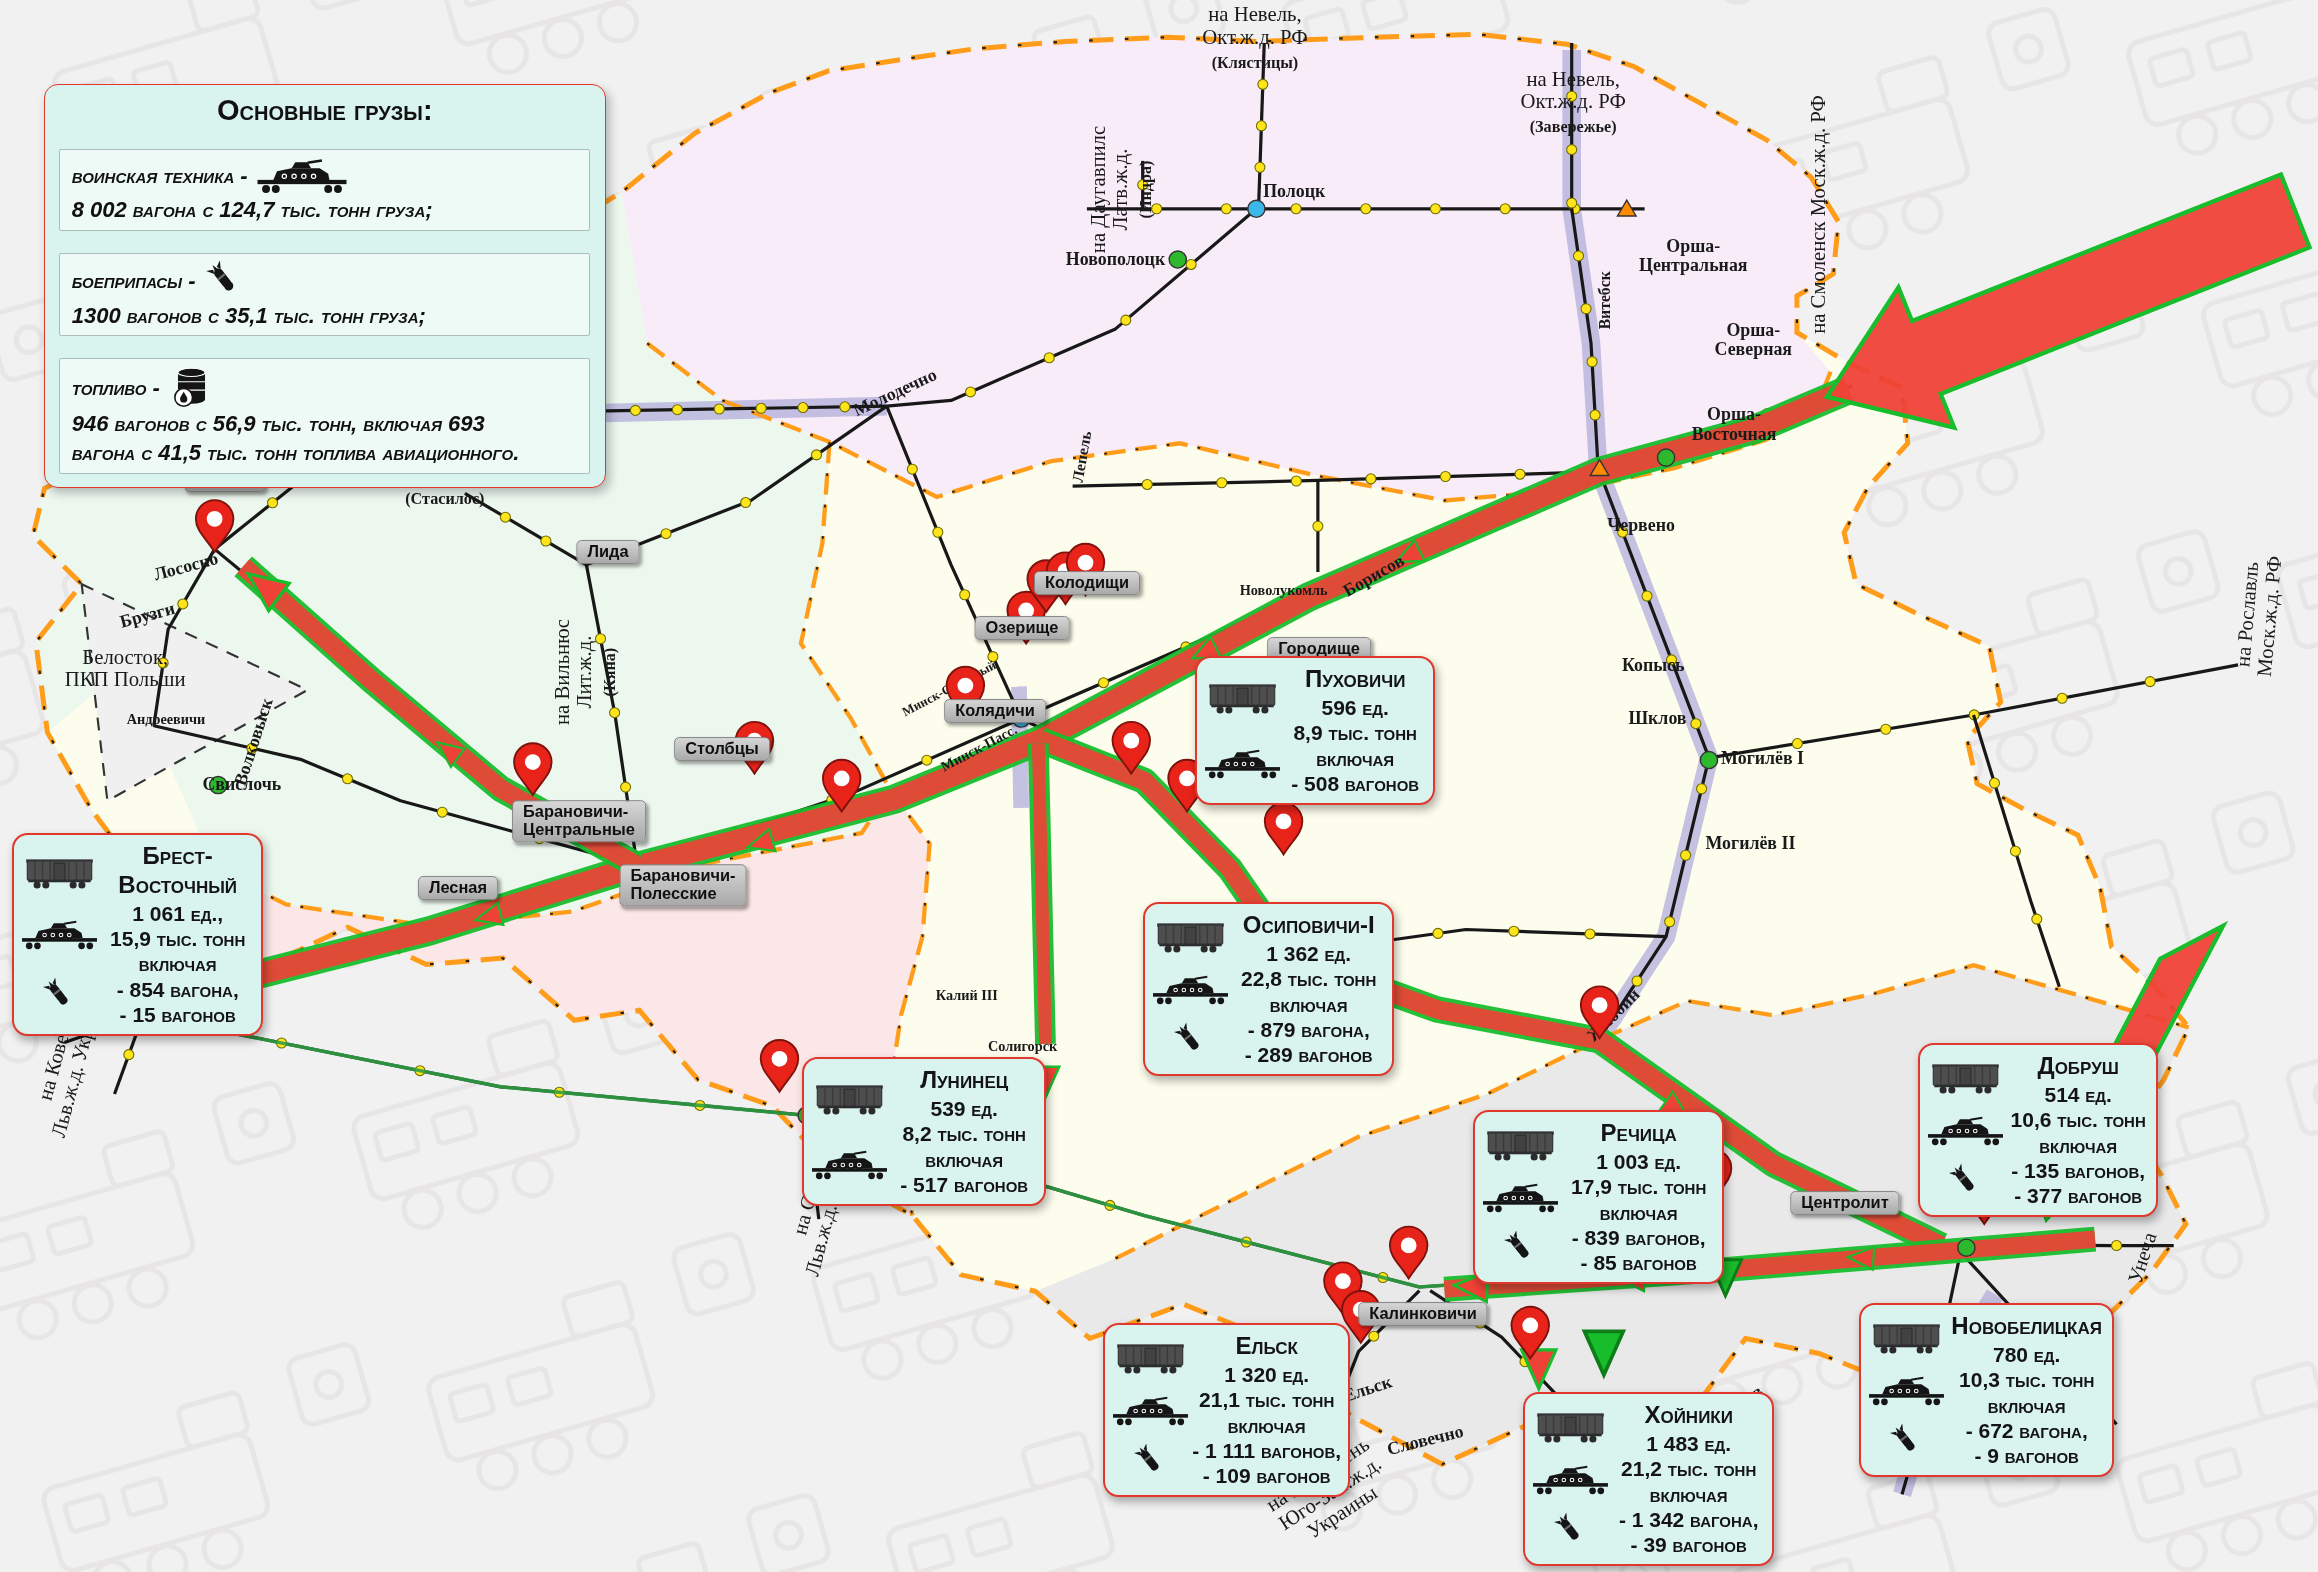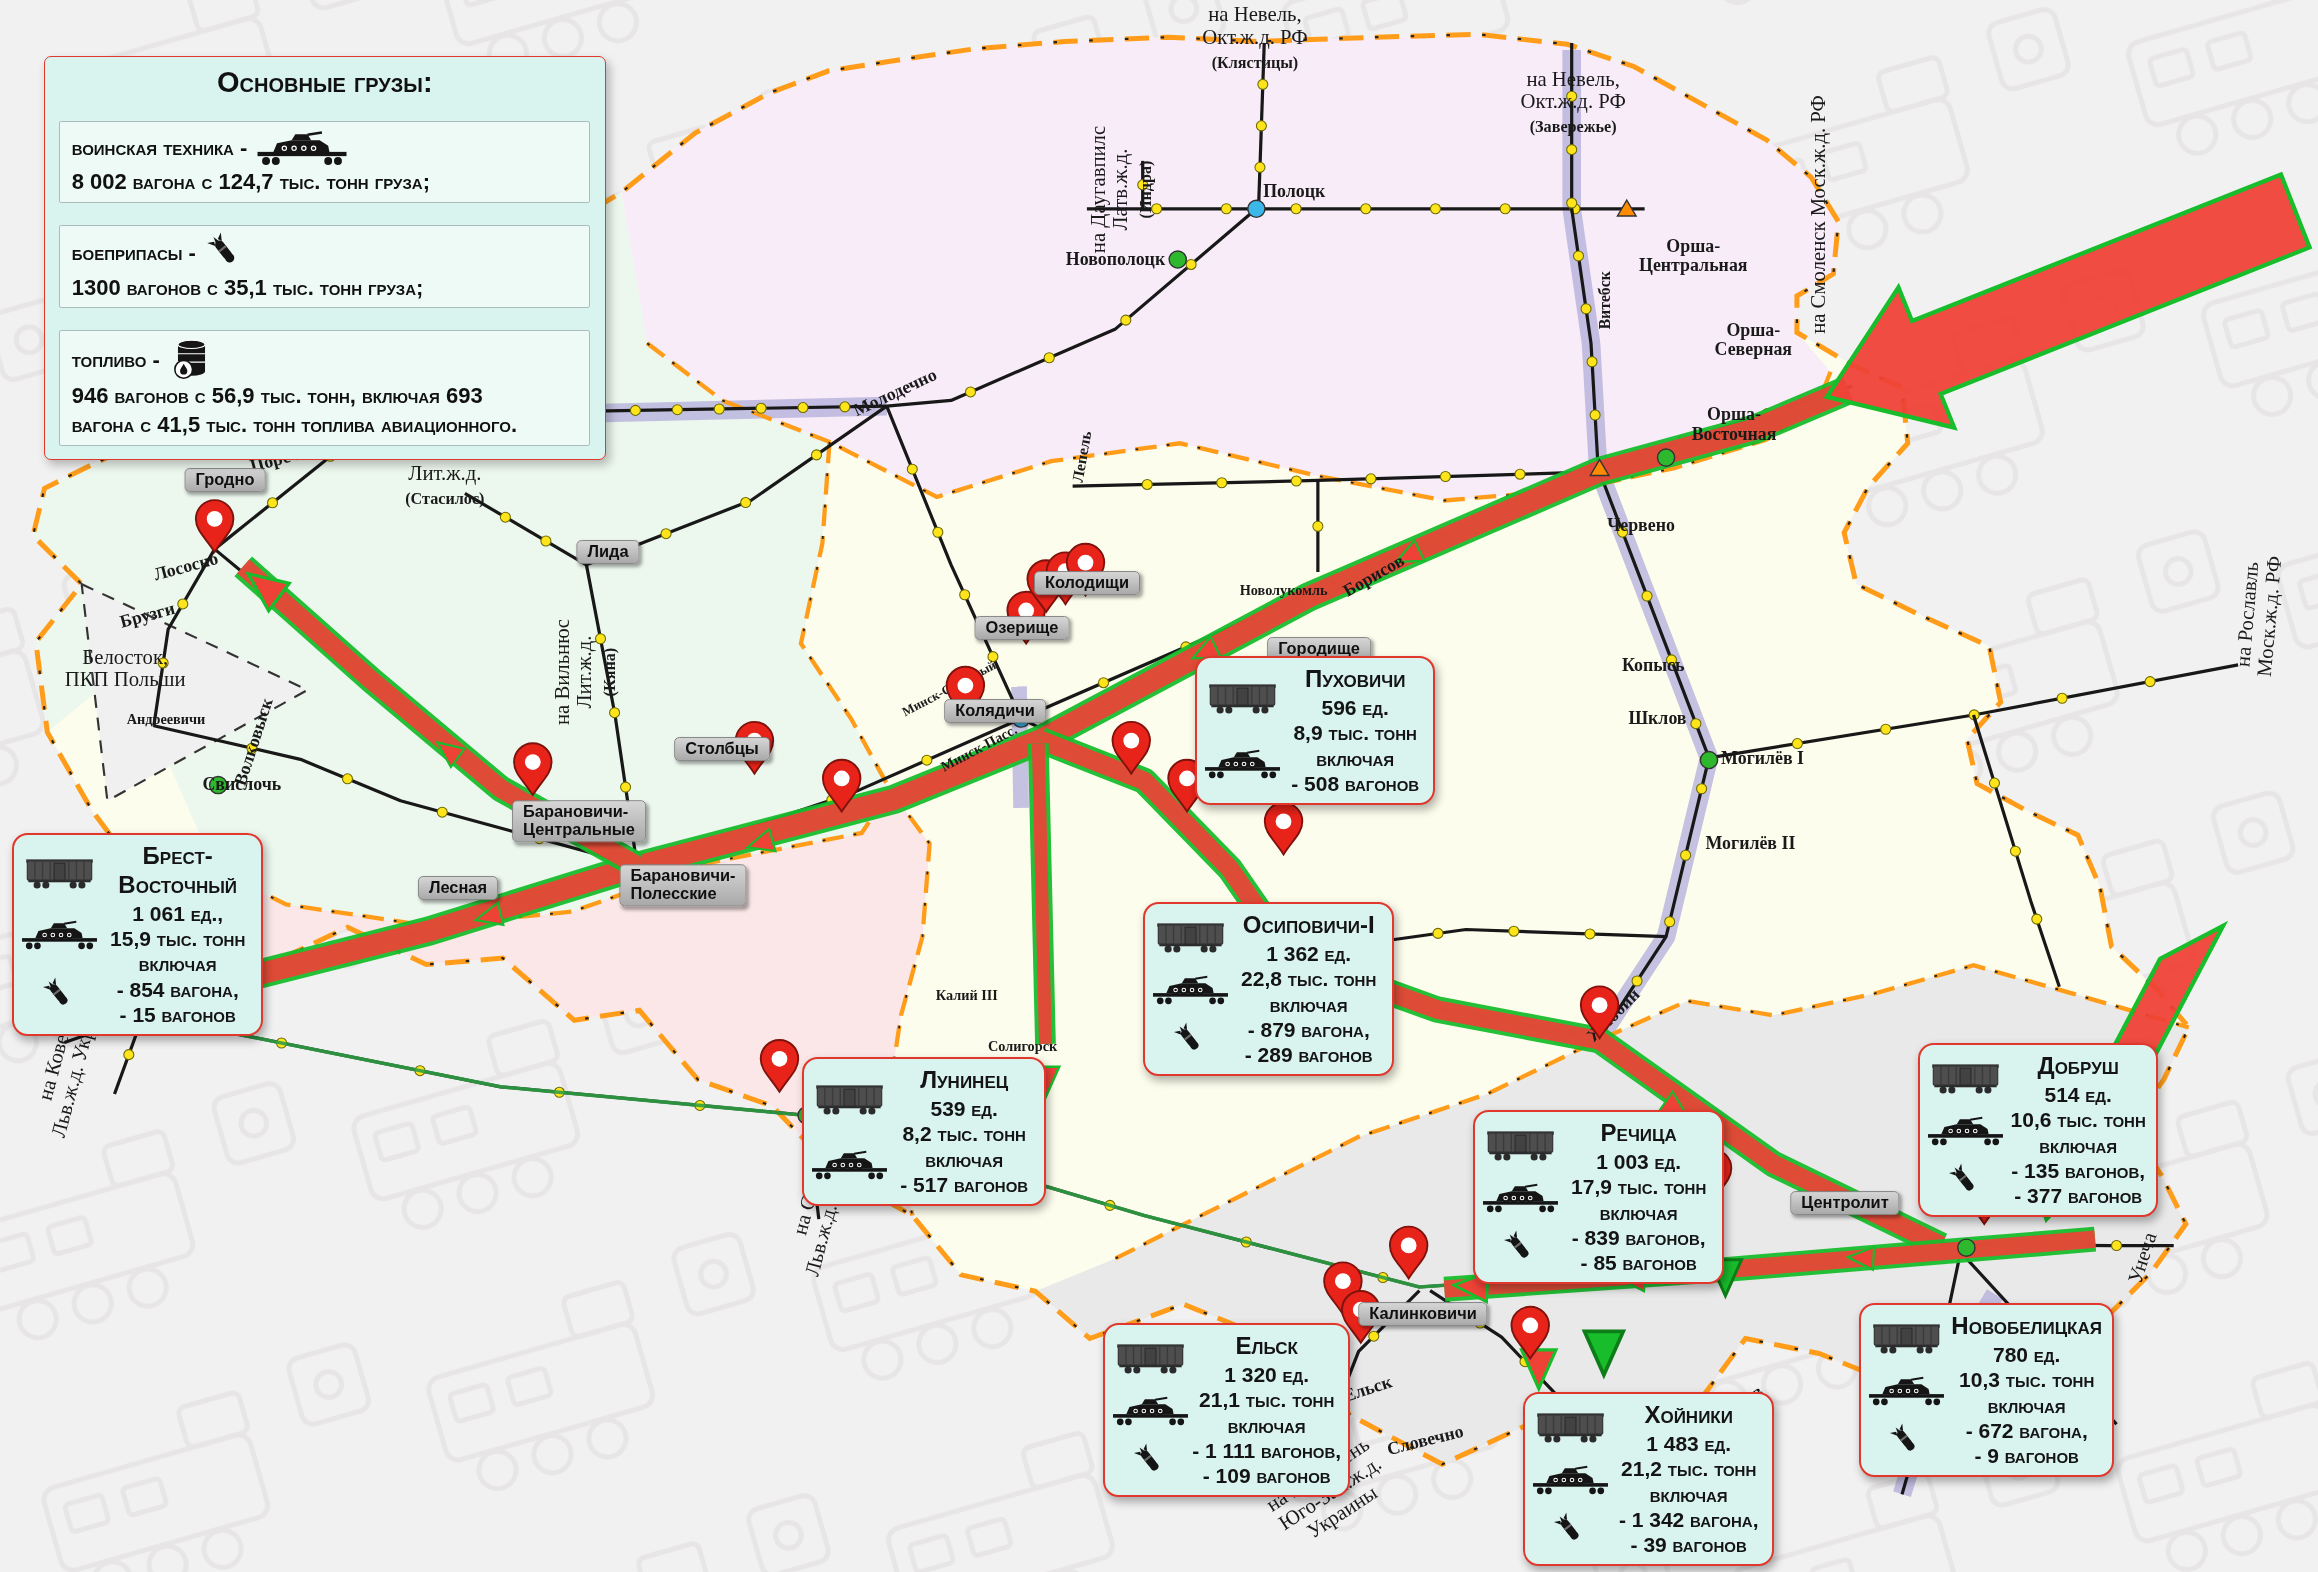--- a/index.html
+++ b/index.html
@@ -22,26 +22,26 @@
   .c-icons{width:80px;display:flex;flex-direction:column;align-items:center;
     justify-content:space-around;align-self:stretch;}
   .ci{flex:none;}
   .ci-boxcar{width:71px;height:36px;}
   .ci-tank{width:77px;height:36px;}
   .ci-bomb{width:37px;height:37px;transform:rotate(-38deg);}
   .c-text{flex:1;text-align:center;font-size:21px;line-height:1.2;font-variant:small-caps;}
   .c-title{font-size:24px;margin-bottom:1.4px;}
 
   
-  .legend{position:absolute;left:44px;top:56px;width:531px;background:#d9f3ee;
-    border:1.4px solid #e2372c;border-radius:7px;box-shadow:3.6px 5px 10px rgba(0,0,0,.25);
+  .legend{position:absolute;left:44px;top:84px;width:531px;background:#d9f3ee;
+    border:1.4px solid #e2372c;border-radius:14px;box-shadow:3.6px 5px 10px rgba(0,0,0,.25);
     padding:8.6px 14.3px 13px;font-variant:small-caps;color:#111;}
   .lg-title{text-align:center;font-weight:bold;font-size:29px;margin-bottom:2.9px;}
   .lg-item{background:#eefaf6;border:1.4px solid #a9bdba;border-radius:2.1px;margin-top:22px;
-    padding:5.7px 11.4px;font-weight:bold;font-size:22px;line-height:1.32;}
+    padding:5.7px 11.4px;font-weight:bold;font-size:22px;line-height:1.32;font-style:italic;}
   .lg-row1{display:flex;align-items:center;gap:8.6px;}
   .lg-icon{flex:none;}
   .ic-tank{width:92px;height:40px;}
   .ic-bomb{width:41px;height:41px;transform:rotate(-38deg);}
   .ic-barrel{width:47px;height:44px;}
 </style>
 </head>
 <body>
 
 <div id="stage">

